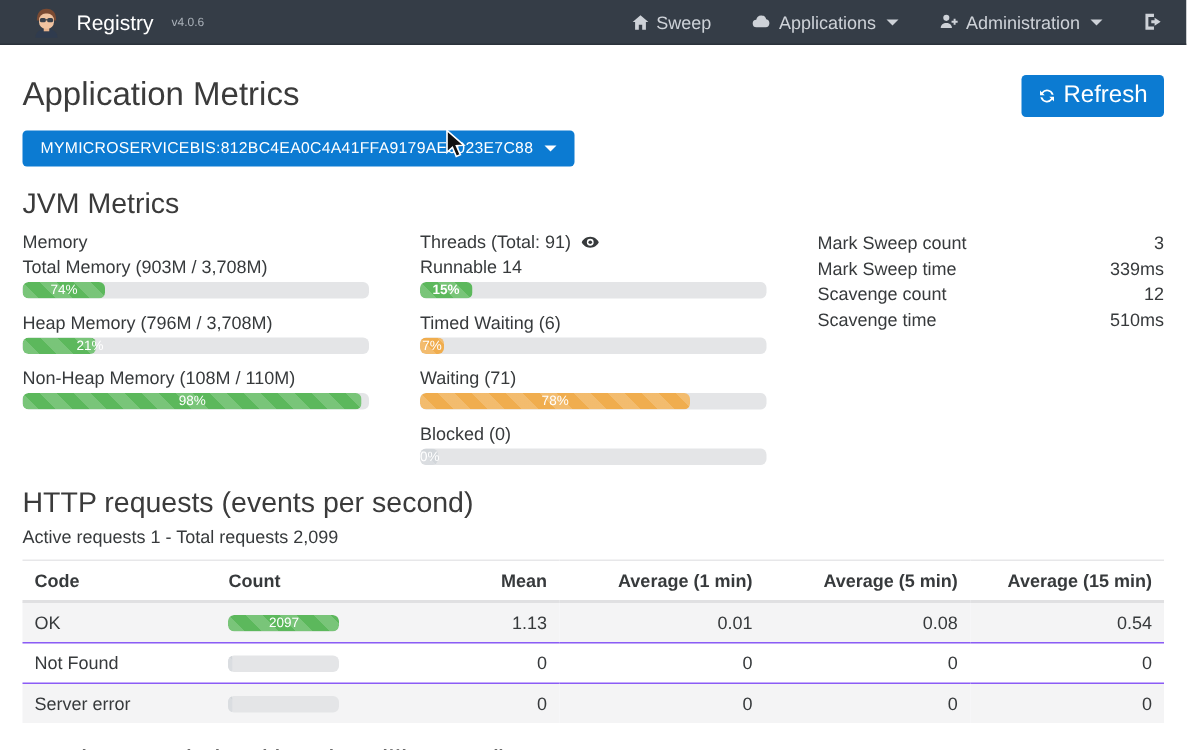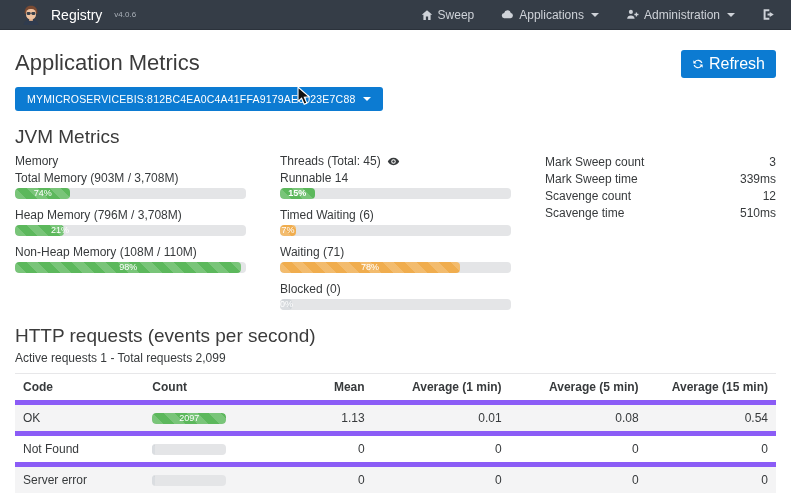--- a/index.html
+++ b/index.html
@@ -77,21 +77,21 @@
   .eye-btn svg { fill: #373a3c; }
   .gc-row { display: flex; justify-content: space-between; line-height: 17px; }
   .gc-title { line-height: 17px; }
   
   .subtitle { font-size: 12px; margin-top: 4px; color: #373a3c; }
   table { width: 100%; border-collapse: collapse; font-size: 12px; margin-top: 8px; }
   th {
     font-weight: bold; text-align: left; padding: 6px 8px;
     border-top: 1px solid #e7e7e9; border-bottom: 2px solid #e0e0e2;
   }
-  td { padding: 6px 8px; border-top: 5px solid #8b5cf6; }
+  td { padding: 6px 8px; border-top: 1px solid #8b5cf6; }
   tbody tr:nth-child(odd) { background: #f4f4f5; }
   th.num, td.num { text-align: right; }
   .count-bar { width: 74px; }
   
   .cursor { position: absolute; left: 297px; top: 86px; pointer-events: none; z-index: 50; }
 </style>
 </head>
 <body>
 
 <nav class="navbar">
@@ -173,21 +173,21 @@
           <div class="pfill green" style="width: 21%; padding-left: 36px;">21%</div>
         </div>
       <div class="bar-label">Non-Heap Memory (108M / 110M)</div>
       <div class="pbar">
           <div class="pfill green" style="width: 98%;">98%</div>
         </div>
     </div>
 
     <div>
       <div class="metric-label first threads-head">
-        <span>Threads (Total: 45)</span>
+        <span>Threads (Total: 91)</span>
         <span class="eye-btn">
           <svg width="13" height="13" viewBox="0 0 16 16">
             <path d="M8 3.5C4.5 3.5 1.9 6 1 8c.9 2 3.5 4.5 7 4.5S14.1 10 15 8c-.9-2-3.5-4.5-7-4.5zm0 7.3A2.8 2.8 0 1 1 8 5.2a2.8 2.8 0 0 1 0 5.6z"></path>
             <circle cx="8" cy="8" r="1.5"></circle>
           </svg>
         </span>
       </div>
       <div class="bar-label first">Runnable 14</div>
       <div class="pbar">
           <div class="pfill green" style="width: 15%; font-weight: bold;">15%</div>

